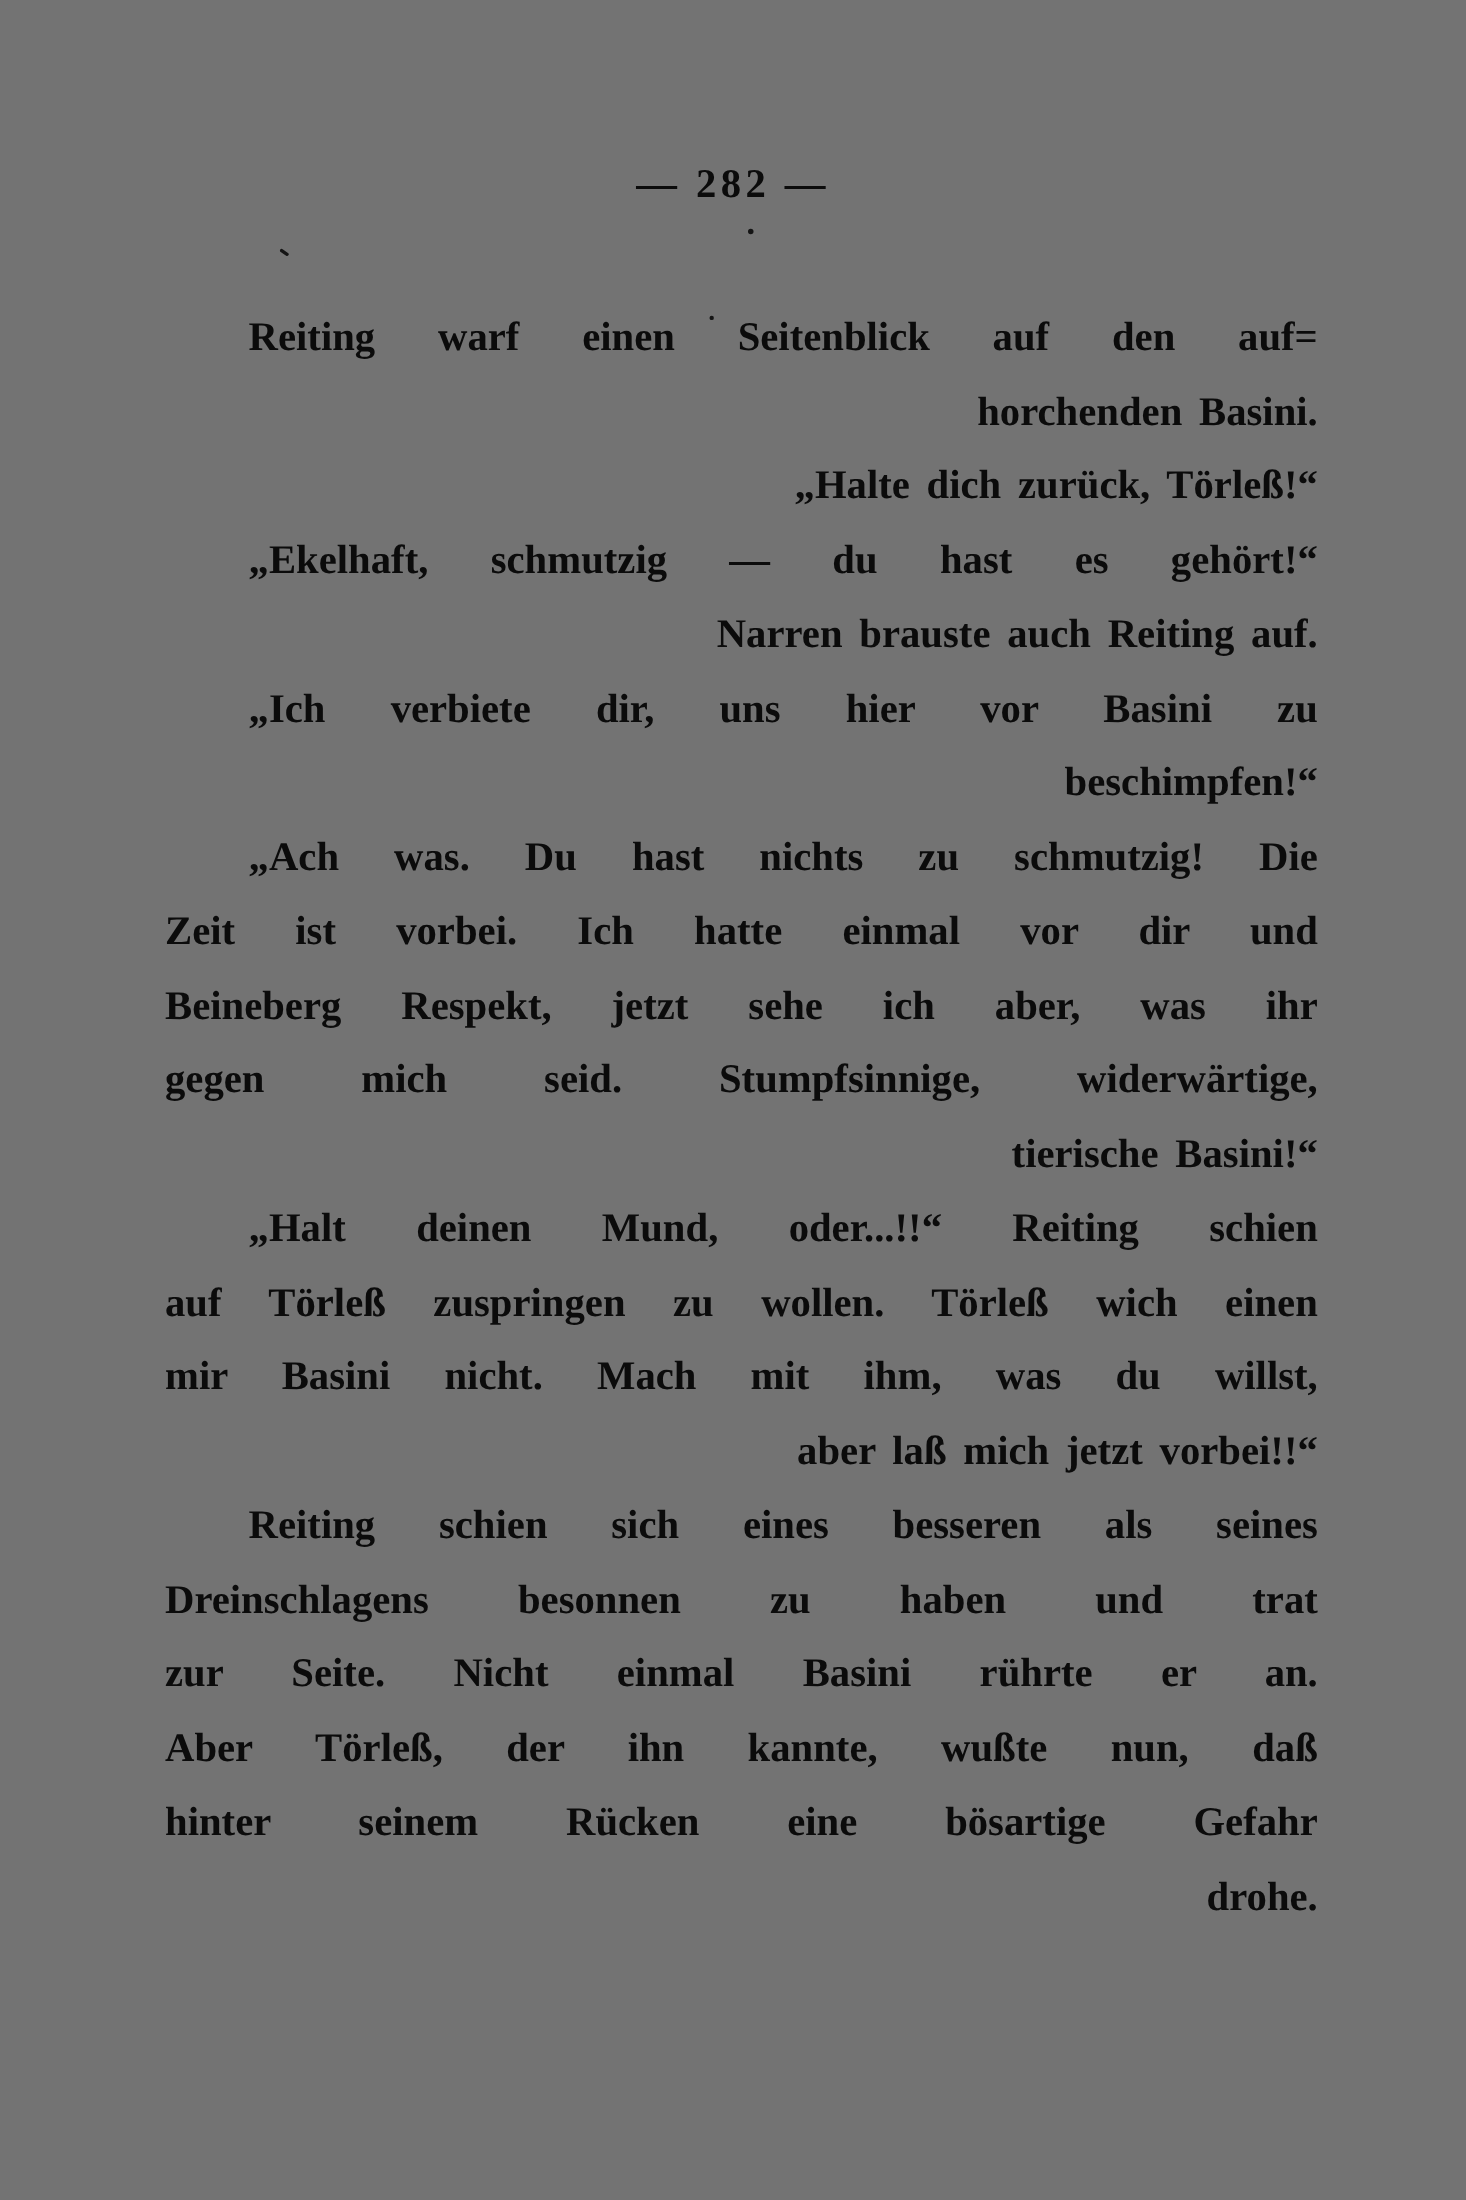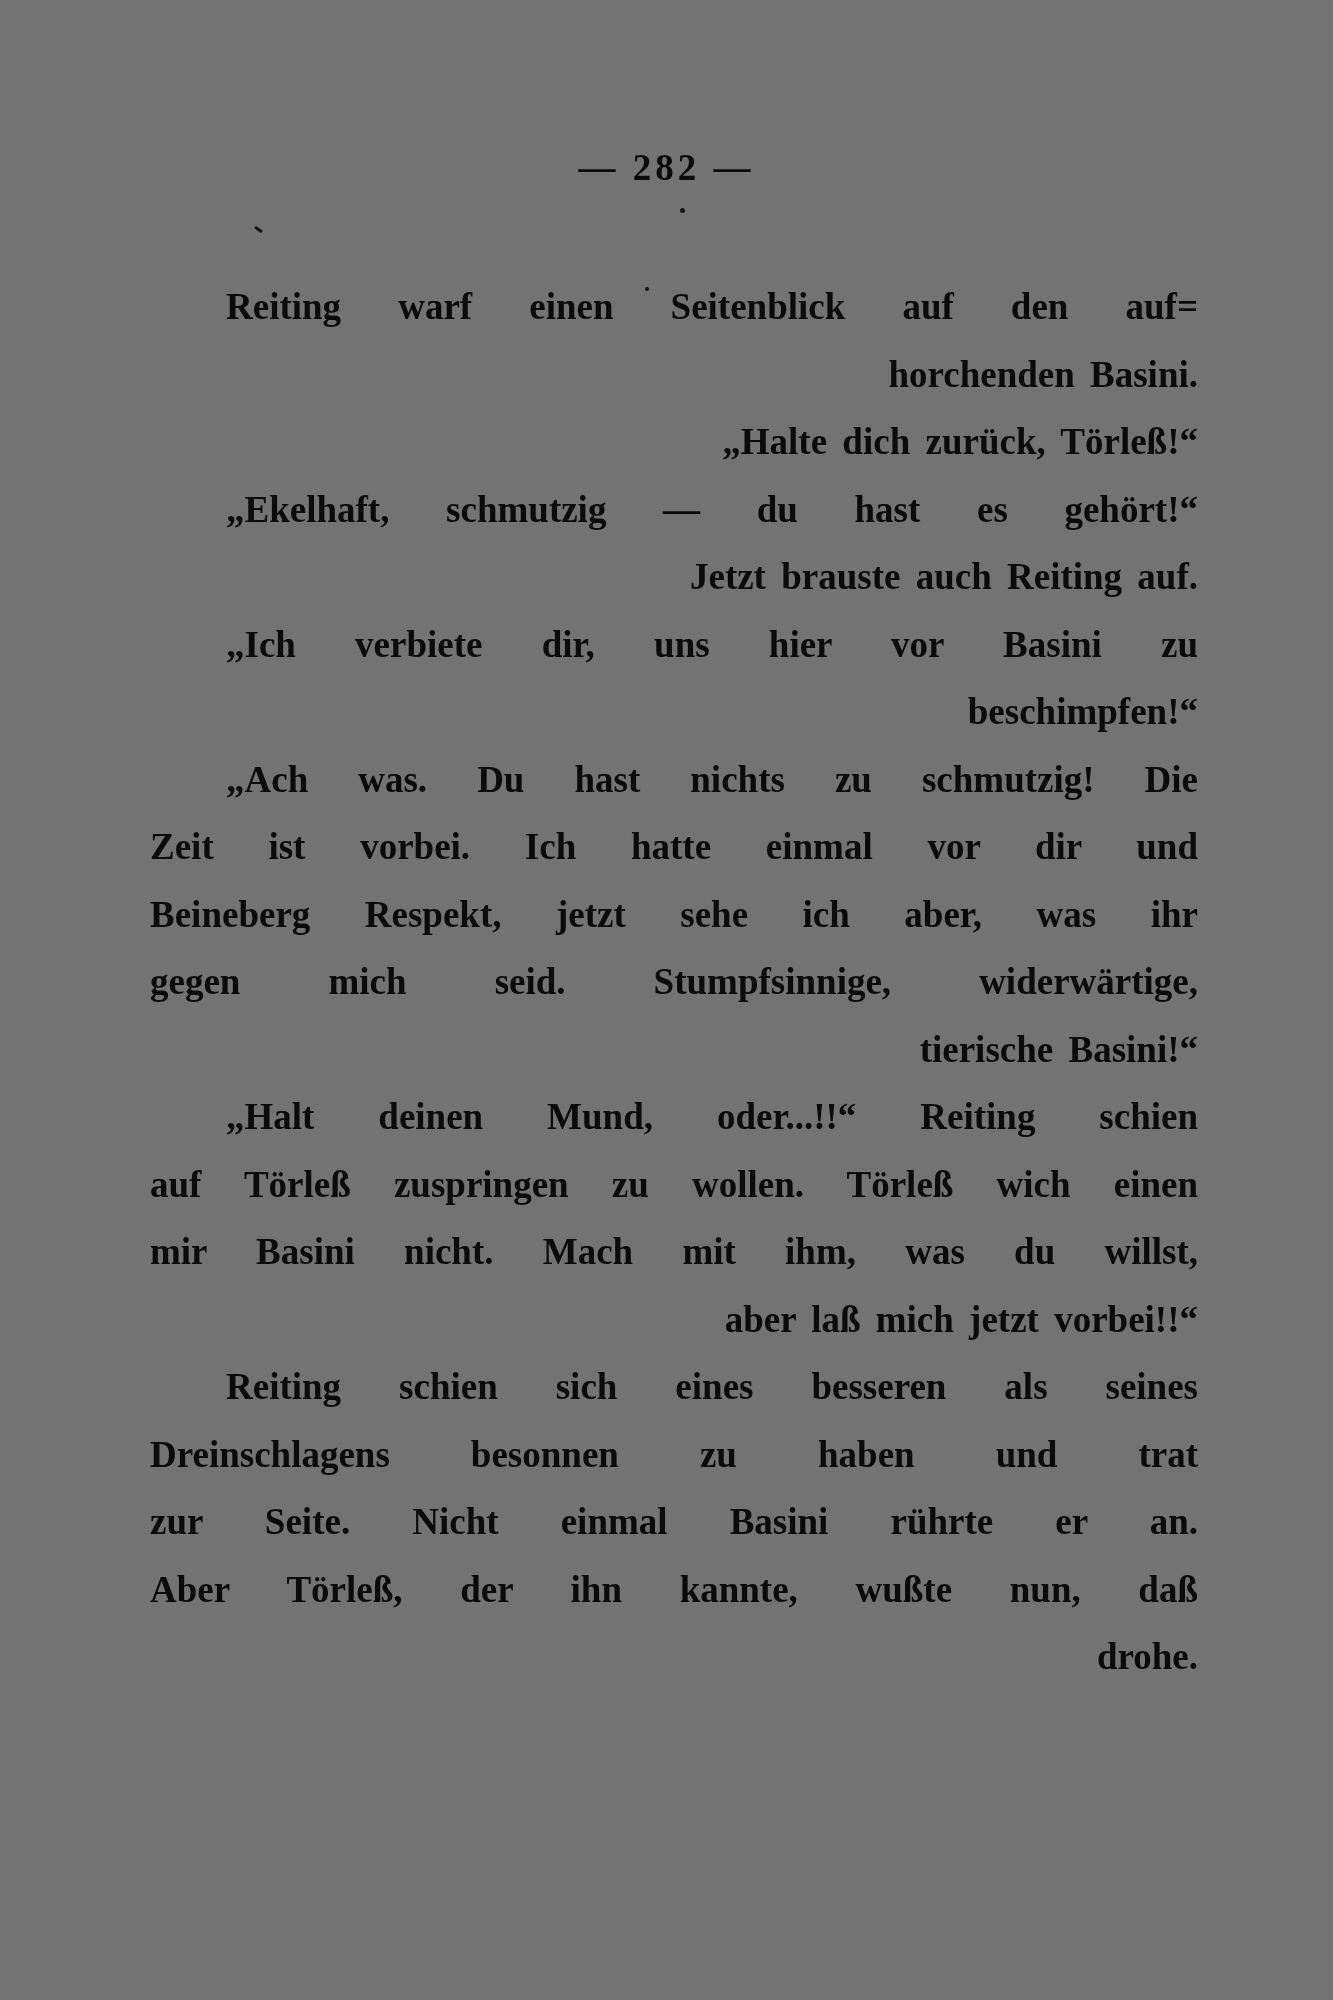--- a/index.html
+++ b/index.html
@@ -71,32 +71,33 @@
 
   <span class="speck dot-under-pageno"></span>
   <span class="speck tick-over-r"></span>
   <span class="speck dot-mid"></span>
 
   <div class="text">
     <div class="line indent j">Reiting warf einen Seitenblick auf den auf=</div>
     <div class="line">horchenden Basini.</div>
     <div class="line indent">„Halte dich zurück, Törleß!“</div>
     <div class="line indent j">„Ekelhaft, schmutzig — du hast es gehört!“</div>
-    <div class="line indent">Jetzt brauste auch Reiting auf.</div>
+    <div class="line indent">Narren brauste auch Reiting auf.</div>
     <div class="line indent j">„Ich verbiete dir, uns hier vor Basini zu</div>
     <div class="line">beschimpfen!“</div>
     <div class="line indent j">„Ach was. Du hast nichts zu schmutzig! Die</div>
     <div class="line j">Zeit ist vorbei. Ich hatte einmal vor dir und</div>
     <div class="line j">Beineberg Respekt, jetzt sehe ich aber, was ihr</div>
     <div class="line j">gegen mich seid. Stumpfsinnige, widerwärtige,</div>
     <div class="line">tierische Basini!“</div>
     <div class="line indent j">„Halt deinen Mund, oder...!!“ Reiting schien</div>
     <div class="line j">auf Törleß zuspringen zu wollen. Törleß wich einen</div>
     <div class="line j">mir Basini nicht. Mach mit ihm, was du willst,</div>
     <div class="line">aber laß mich jetzt vorbei!!“</div>
     <div class="line indent j">Reiting schien sich eines besseren als seines</div>
     <div class="line j">Dreinschlagens besonnen zu haben und trat</div>
     <div class="line j">zur Seite. Nicht einmal Basini rührte er an.</div>
     <div class="line j">Aber Törleß, der ihn kannte, wußte nun, daß</div>
+    <div class="line j">hinter seinem Rücken eine bösartige Gefahr</div>
     <div class="line">drohe.</div>
   </div>
 
 </div>
 
 </body></html>

